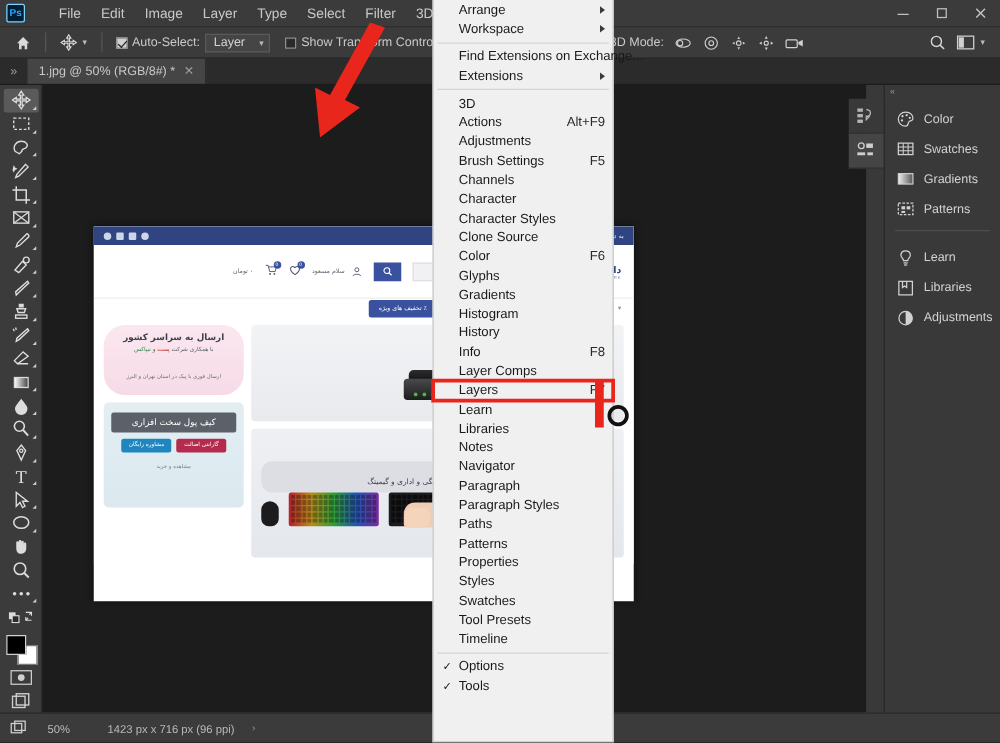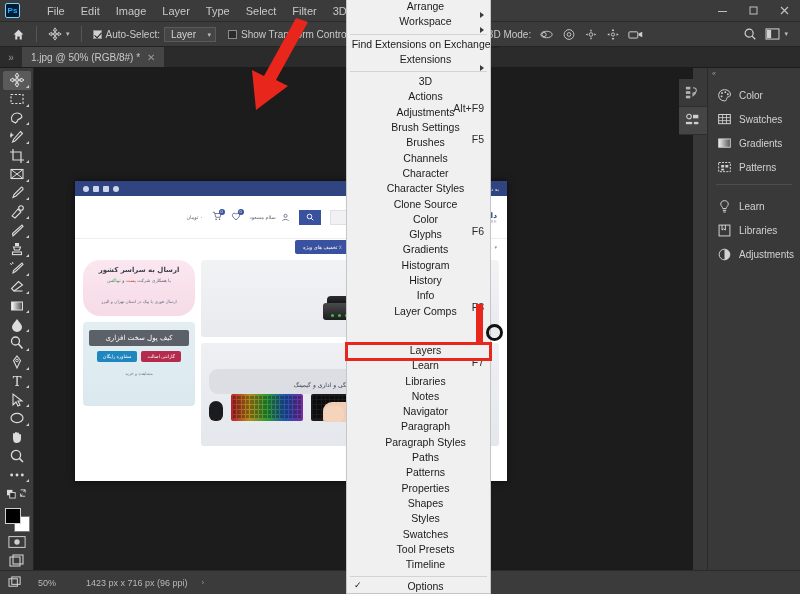--- a/index.html
+++ b/index.html
@@ -290,32 +290,32 @@
 
   
   .dropdown {
     position: absolute; left: 346px; top: 0; width: 145px; height: 594px;
     background: #f0f0f0; border: 1px solid #c6c6c6; border-top: none;
     z-index: 40; font-size: 10.5px; color: #1a1a1a;
     font-family: "Liberation Sans", sans-serif;
   }
   .dd-item {
     height: 15.3px; display: flex; align-items: center;
-    padding-left: 20px; padding-right: 6px; position: relative; flex-direction: column;
+    padding-left: 20px; padding-right: 6px; position: relative;
   }
   .dd-label { white-space: nowrap; }
   .dd-short { margin-left: auto; color: #2a2a2a; }
   .dd-arrow {
     margin-left: auto; width: 0; height: 0;
     border-top: 3.2px solid transparent; border-bottom: 3.2px solid transparent;
     border-left: 4px solid #3a3a3a;
   }
   .dd-check { position: absolute; left: 7px; font-size: 9px; color: #222; }
   .dd-sep { height: 1px; background: #d3d3d3; margin: 3px 3px; }
-  .dd-item.hl { outline: 3px solid #e8261c; outline-offset: -1px; z-index: 3; margin-top: 24px; }
+  .dd-item.hl { outline: 3px solid #e8261c; outline-offset: -1px; z-index: 3; }
 
   
   .arrow-anno { position: absolute; left: 190px; top: 18px; z-index: 60; pointer-events: none; }
   .circle-anno {
     position: absolute; left: 486px; top: 324px; width: 17px; height: 17px;
     border: 3px solid #111; border-radius: 50%; z-index: 55;
   }
   .red-edge {
     position: absolute; left: 476px; top: 304px; width: 7px; height: 38px;
     background: #e8261c; z-index: 54;
@@ -1049,23 +1049,20 @@
         <span class="dd-short">Alt+F9</span>
       </div>
       <div class="dd-item">
         <span class="dd-label">Adjustments</span>
       </div>
       <div class="dd-item">
         <span class="dd-label">Brush Settings</span>
         <span class="dd-short">F5</span>
       </div>
       <div class="dd-item">
-        <span class="dd-label">Brushes</span>
-      </div>
-      <div class="dd-item">
         <span class="dd-label">Channels</span>
       </div>
       <div class="dd-item">
         <span class="dd-label">Character</span>
       </div>
       <div class="dd-item">
         <span class="dd-label">Character Styles</span>
       </div>
       <div class="dd-item">
         <span class="dd-label">Clone Source</span>
@@ -1116,23 +1113,20 @@
         <span class="dd-label">Paragraph Styles</span>
       </div>
       <div class="dd-item">
         <span class="dd-label">Paths</span>
       </div>
       <div class="dd-item">
         <span class="dd-label">Patterns</span>
       </div>
       <div class="dd-item">
         <span class="dd-label">Properties</span>
-      </div>
-      <div class="dd-item">
-        <span class="dd-label">Shapes</span>
       </div>
       <div class="dd-item">
         <span class="dd-label">Styles</span>
       </div>
       <div class="dd-item">
         <span class="dd-label">Swatches</span>
       </div>
       <div class="dd-item">
         <span class="dd-label">Tool Presets</span>
       </div>

